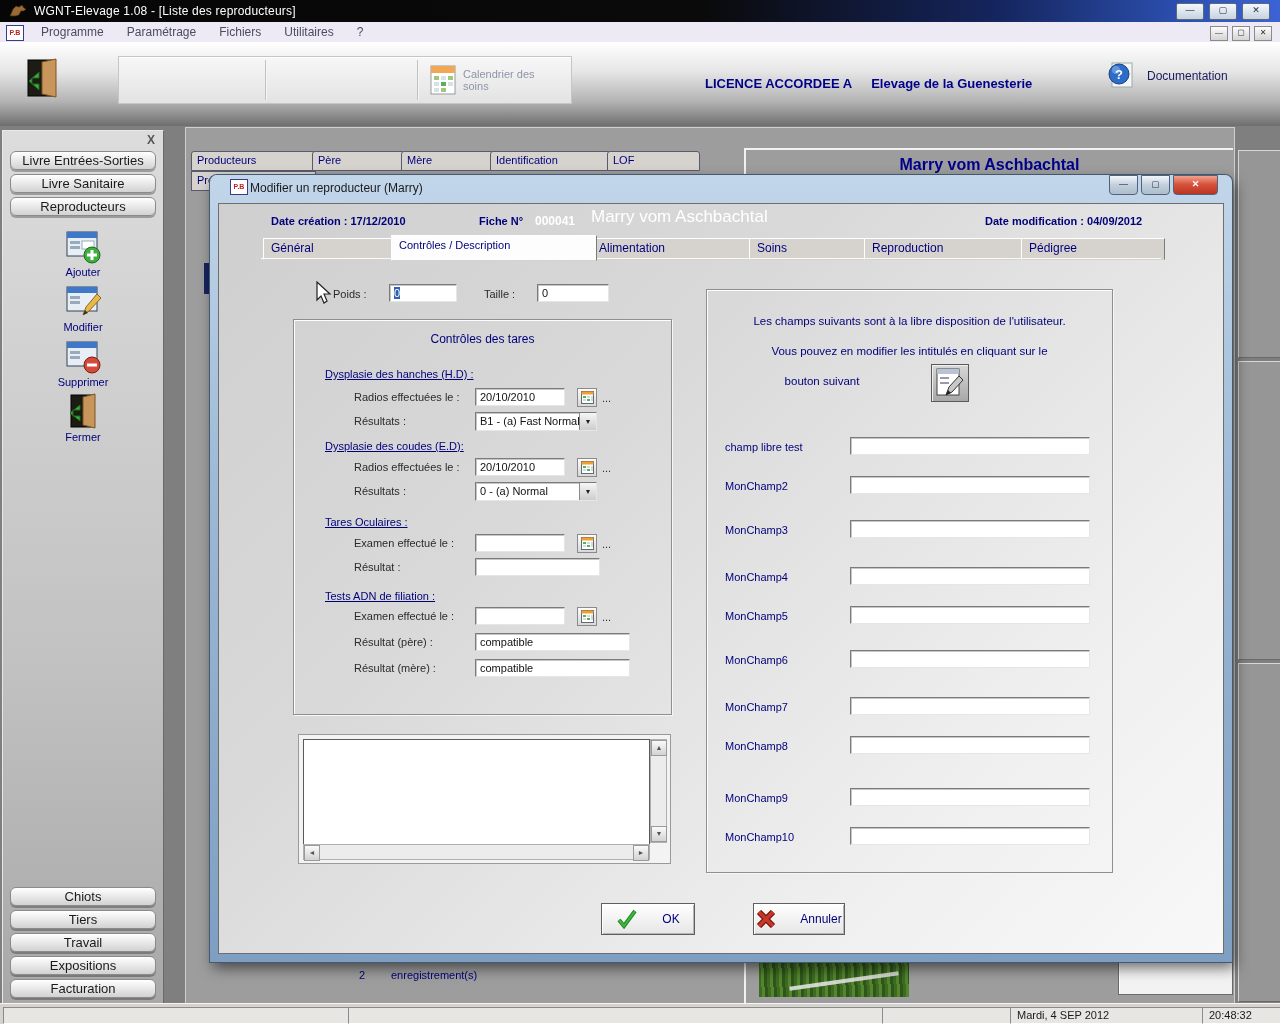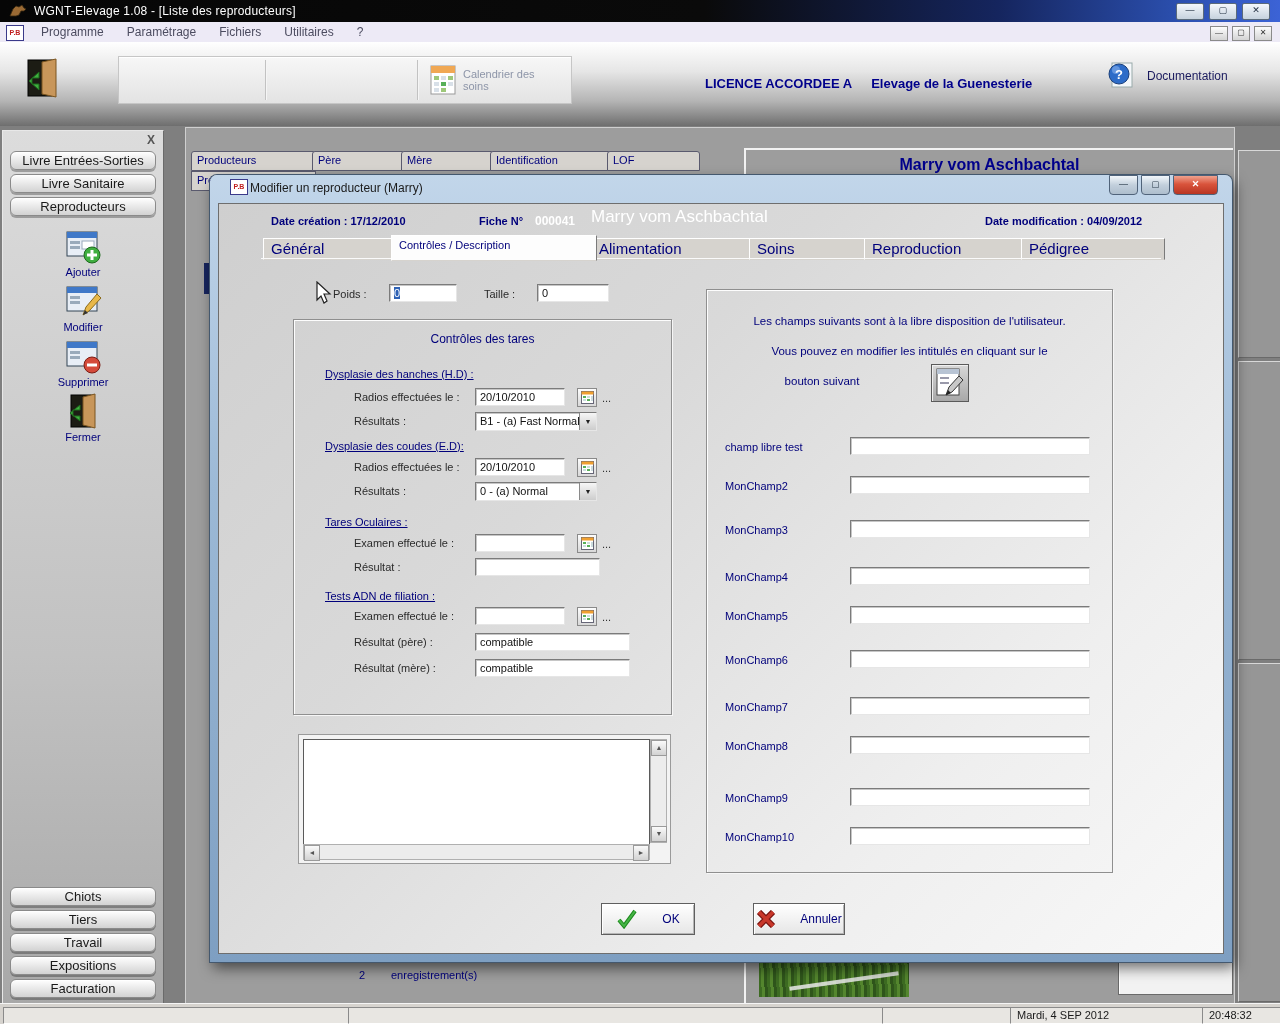--- a/index.html
+++ b/index.html
@@ -57,21 +57,21 @@
   .dlg-pb{position:absolute;left:14px;top:4px;}
   .dlgbtn{width:27px;height:18px;border:1px solid #50637a;border-radius:0 0 4px 4px;
     background:linear-gradient(#f2f7fb,#c2cfdc 50%,#aebecd);display:inline-block;text-align:center;
     line-height:16px;font-size:9px;color:#2a3a4a;vertical-align:top;}
   .dlgbtn.close{width:43px;background:linear-gradient(#f0a28e,#d9543c 45%,#b93522);color:#fff;font-weight:bold;}
   .client{position:absolute;left:8px;top:28px;width:1004px;height:749px;border:1px solid #6e6e6e;
     background:linear-gradient(135deg,#cfcfcf 0%,#d9d9d9 35%,#efefef 75%,#f8f8f8 100%);}
   .hdr-navy{color:#00007b;font-weight:bold;font-size:11px;}
   .hdr-white{color:#fff;font-weight:bold;}
   .tab{position:absolute;top:34px;height:20px;background:#d6d3ce;border:1px solid;
-    border-color:#fff #7a7a7a #d6d3ce #fff;color:#00007b;font-size:15px;line-height:19px;padding-left:7px;}
+    border-color:#fff #7a7a7a #d6d3ce #fff;color:#00007b;font-size:12px;line-height:19px;padding-left:7px;}
   .tab.active{top:31px;height:24px;background:#fdfdfd;z-index:3;font-size:11px;}
   .tabline{position:absolute;left:42px;top:54px;width:900px;height:1px;background:#fafafa;}
   .gbox{position:absolute;border:1px solid #8f8f8f;box-shadow:1px 1px 0 #f6f6f6, inset 1px 1px 0 #fdfdfd;}
   .sect{color:#00007b;text-decoration:underline;font-size:11px;}
   .flabel{color:#2b2b2b;font-size:11px;}
   .navylbl{color:#00007b;font-size:11px;}
   .tb{position:absolute;background:#fff;border:1px solid;border-color:#7b7b7b #e6e6e6 #e6e6e6 #7b7b7b;
     box-shadow:inset 1px 1px 0 #c6c6c6;font-family:"Liberation Sans",sans-serif;
     font-size:11px;color:#111;padding:1px 4px;height:14px;line-height:14px;}
   input.tb{height:18px;padding:0 4px;box-sizing:border-box;}

